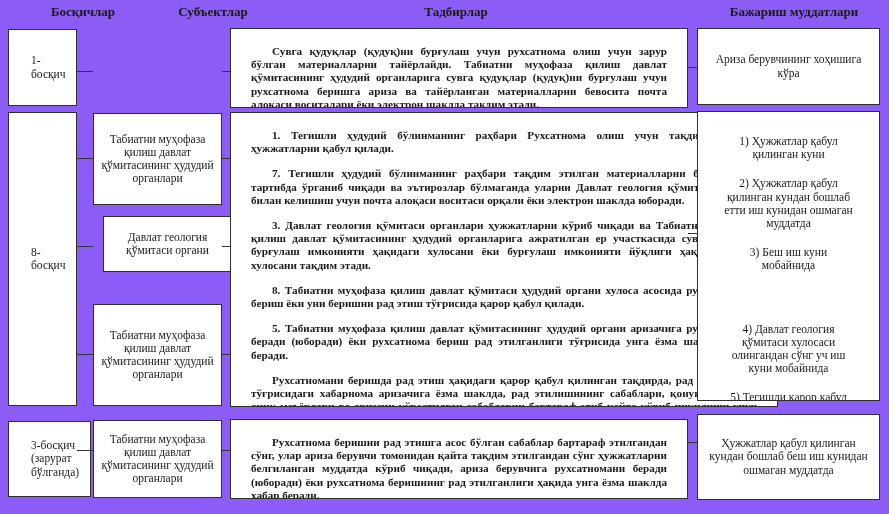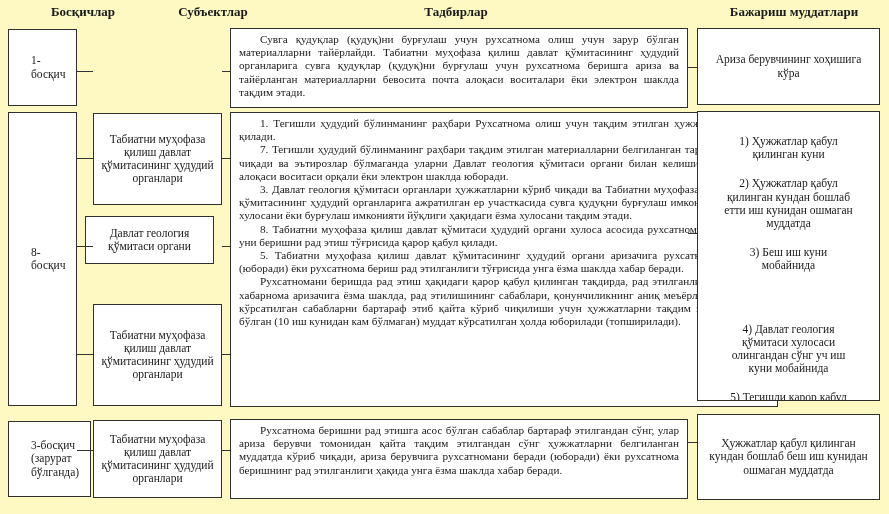--- a/index.html
+++ b/index.html
@@ -1,20 +1,20 @@
 <!DOCTYPE html>
 <html><head>
 <meta charset="utf-8">
 <style>
   html, body { margin: 0; padding: 0; background: #ffffff; }
   .canvas {
     position: relative;
     width: 889px;
     height: 514px;
-    background: #fef9c3;
+    background: #8b5cf6;
     font-family: "Liberation Serif", "DejaVu Serif", serif;
     color: #1a1a1a;
     overflow: hidden;
   }
   .hdr {
     position: absolute;
     top: 4px;
     transform: translateX(-50%);
     font-weight: bold;
     font-size: 13px;
@@ -42,21 +42,21 @@
     justify-content: center;
     text-align: center;
     padding: 2px 7px;
   }
   .actions {
     padding: 4px 8px;
     text-align: justify;
     font-size: 11.2px;
     line-height: 13.2px;
   }
-  .actions p { margin: 0; text-indent: 21px; }
+  .actions p { margin: 12px; text-indent: 21px; font-weight: bold; }
   .deadlines {
     text-align: center;
     padding: 7px 8px 2px 8px;
   }
   .dl { margin: 16px; }
   .gap-s { margin-bottom: 13px; }
   .gap-l { margin-bottom: 50px; }
   .conn {
     position: absolute;
     height: 1px;
@@ -78,21 +78,21 @@
 
   <div class="box actions" style="left:230px;top:28px;width:458px;height:80px">
     <p>Сувга қудуқлар (қудуқ)ни бурғулаш учун рухсатнома олиш учун зарур бўлган материалларни тайёрлайди. Табиатни муҳофаза қилиш давлат қўмитасининг ҳудудий органларига сувга қудуқлар (қудуқ)ни бурғулаш учун рухсатнома беришга ариза ва тайёрланган материалларни бевосита почта алоқаси воситалари ёки электрон шаклда тақдим этади.</p>
   </div>
 
   <div class="box center-box" style="left:697px;top:28px;width:183px;height:77px">Ариза берувчининг хоҳишига кўра</div>
 
   <div class="box stage" style="left:8px;top:112px;width:69px;height:294px">8-босқич</div>
 
   <div class="box center-box" style="left:93px;top:113px;width:129px;height:92px">Табиатни муҳофаза қилиш давлат қўмитасининг ҳудудий органлари</div>
-  <div class="box center-box" style="left:85px;top:216px;width:129px;height:48px">Давлат геология қўмитаси органи</div>
+  <div class="box center-box" style="left:103px;top:216px;width:129px;height:56px">Давлат геология қўмитаси органи</div>
   <div class="box center-box" style="left:93px;top:304px;width:129px;height:102px">Табиатни муҳофаза қилиш давлат қўмитасининг ҳудудий органлари</div>
 
   <div class="box actions" style="left:230px;top:112px;width:548px;height:295px">
     <p>1. Тегишли ҳудудий бўлинманинг раҳбари Рухсатнома олиш учун тақдим этилган ҳужжатларни қабул қилади.</p>
     <p>7. Тегишли ҳудудий бўлинманинг раҳбари тақдим этилган материалларни белгиланган тартибда ўрганиб чиқади ва эътирозлар бўлмаганда уларни Давлат геология қўмитаси органи билан келишиш учун почта алоқаси воситаси орқали ёки электрон шаклда юборади.</p>
     <p>3. Давлат геология қўмитаси органлари ҳужжатларни кўриб чиқади ва Табиатни муҳофаза қилиш давлат қўмитасининг ҳудудий органларига ажратилган ер участкасида сувга қудуқни бурғулаш имконияти ҳақидаги хулосани ёки бурғулаш имконияти йўқлиги ҳақидаги ёзма хулосани тақдим этади.</p>
     <p>8. Табиатни муҳофаза қилиш давлат қўмитаси ҳудудий органи хулоса асосида рухсатномани бериш ёки уни беришни рад этиш тўғрисида қарор қабул қилади.</p>
     <p>5. Табиатни муҳофаза қилиш давлат қўмитасининг ҳудудий органи аризачига рухсатномани беради (юборади) ёки рухсатнома бериш рад этилганлиги тўғрисида унга ёзма шаклда хабар беради.</p>
     <p>Рухсатномани беришда рад этиш ҳақидаги қарор қабул қилинган тақдирда, рад этилганлик тўғрисидаги хабарнома аризачига ёзма шаклда, рад этилишининг сабаблари, қонунчиликнинг аниқ меъёрлари ва аризачи кўрсатилган сабабларни бартараф этиб қайта кўриб чиқилиши учун ҳужжатларни тақдим этиши мумкин бўлган (10 иш кунидан кам бўлмаган) муддат кўрсатилган ҳолда юборилади (топширилади).</p>
   </div>

